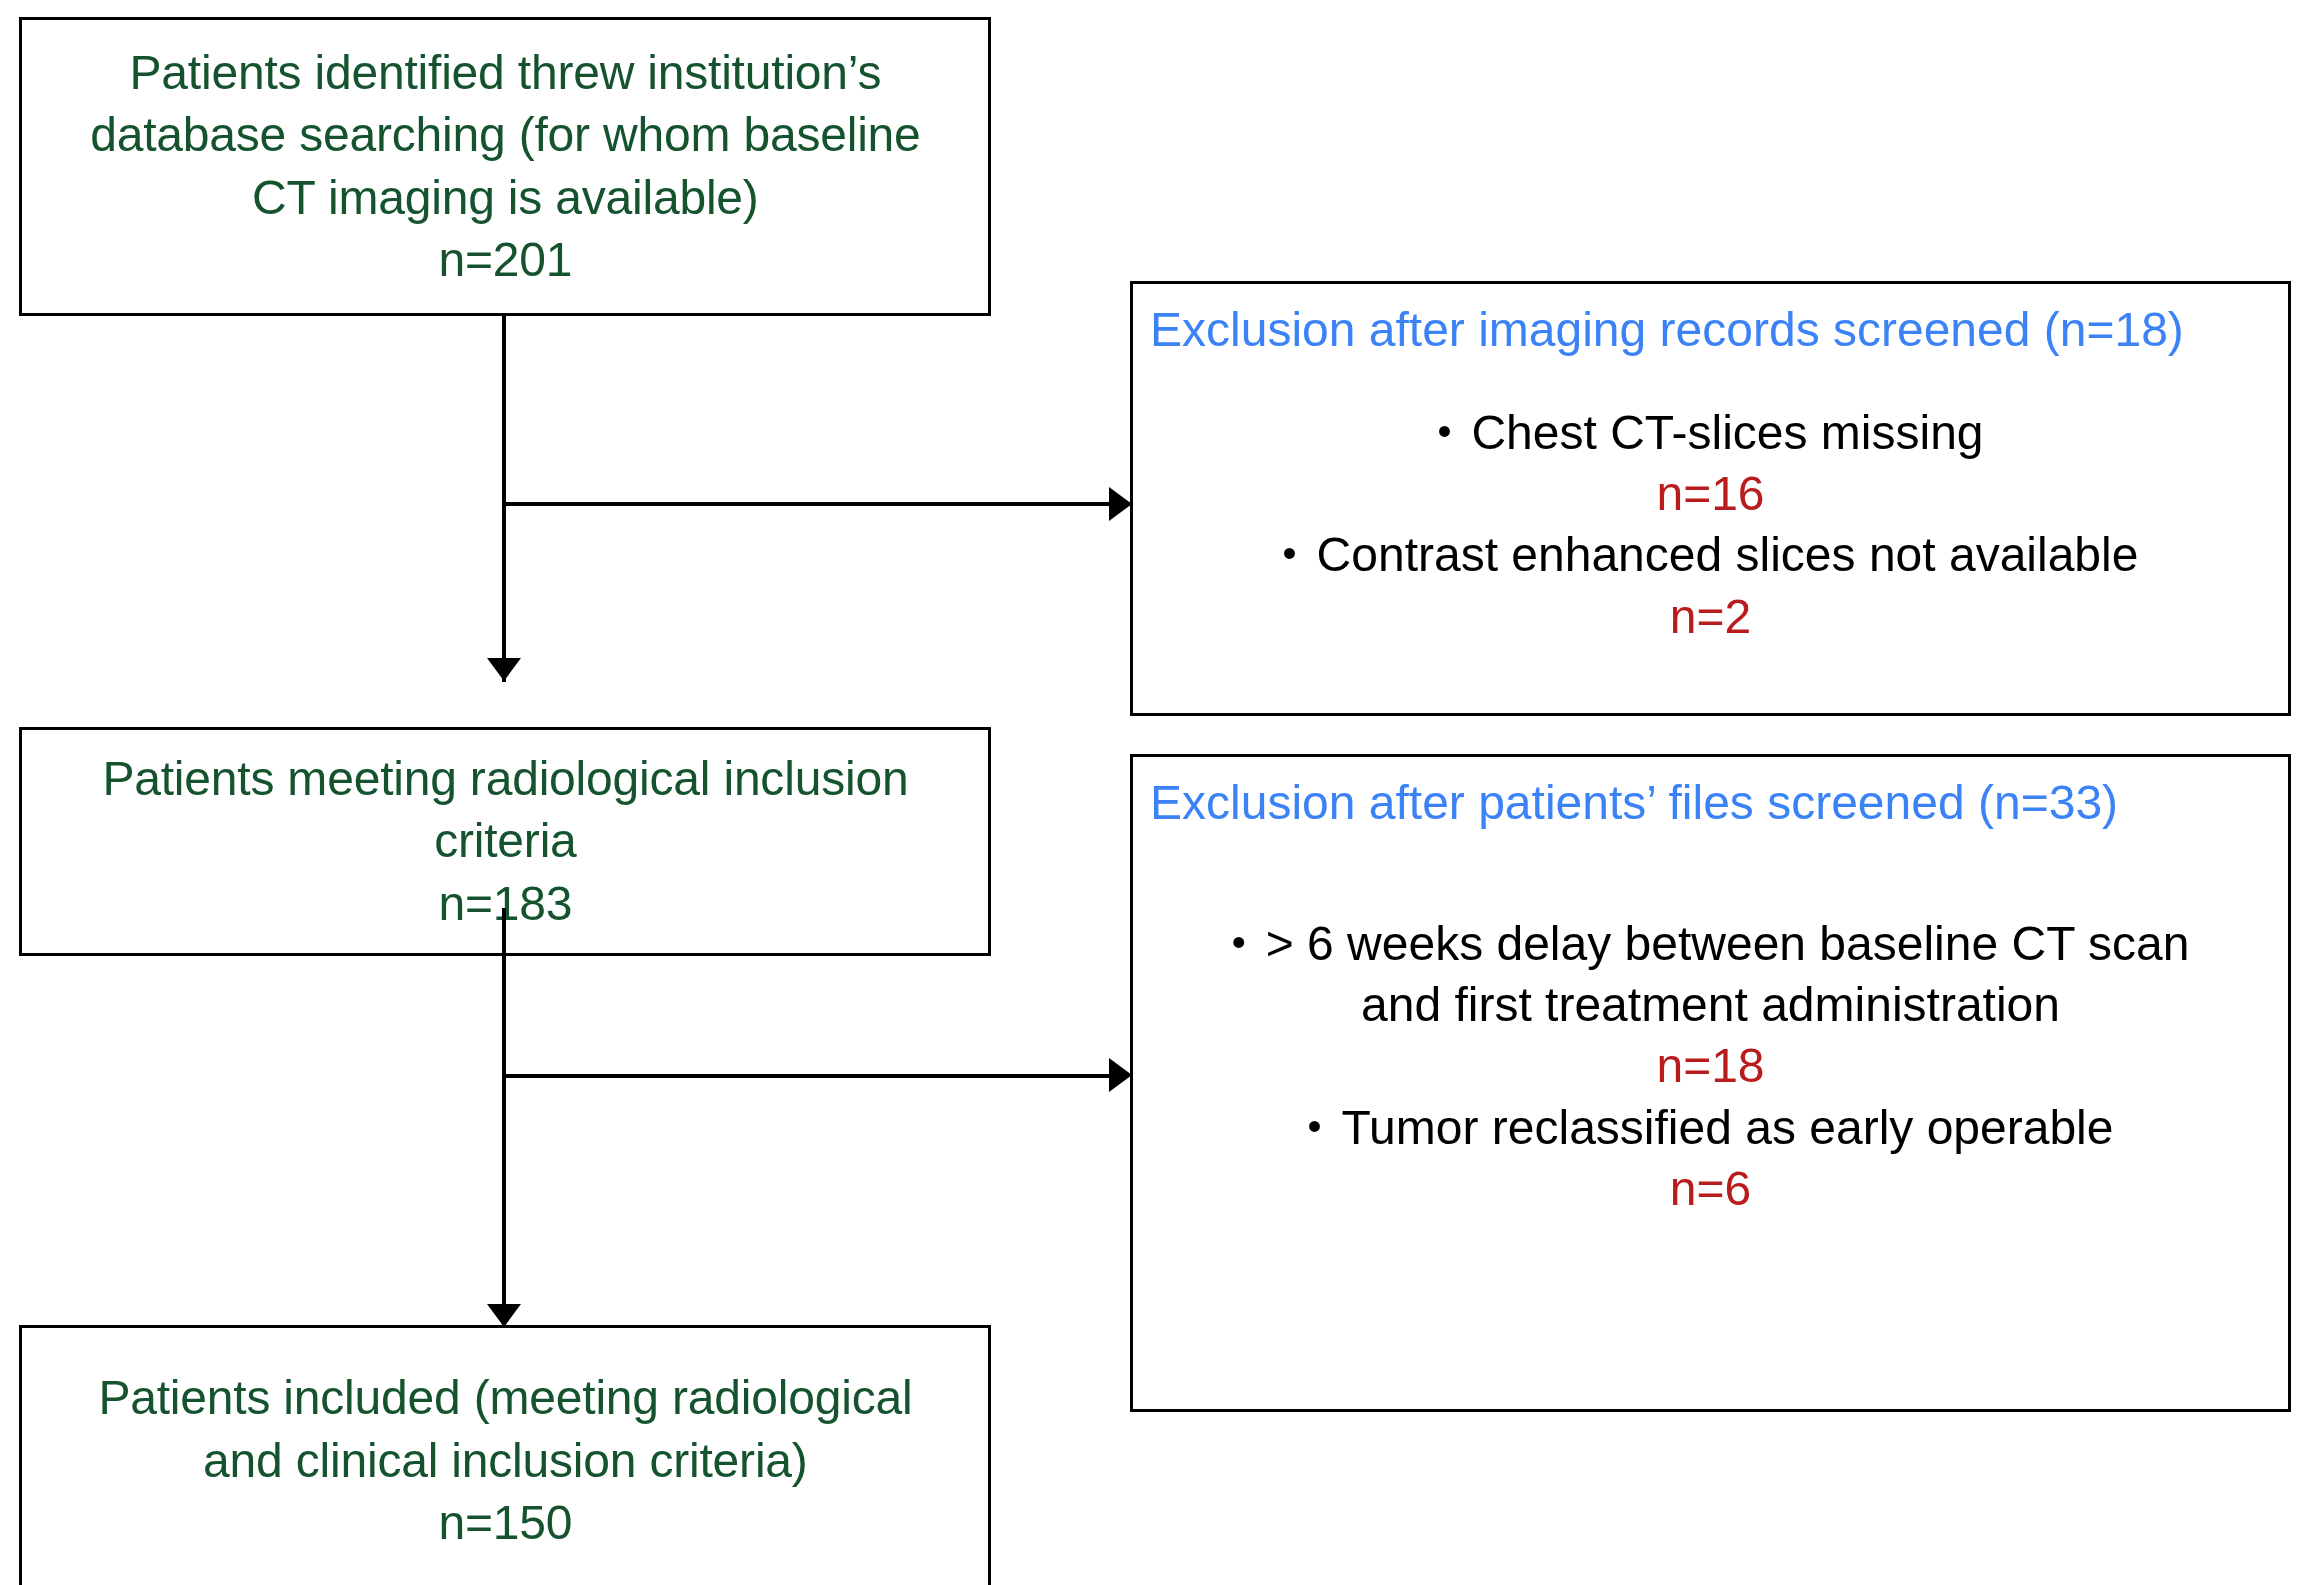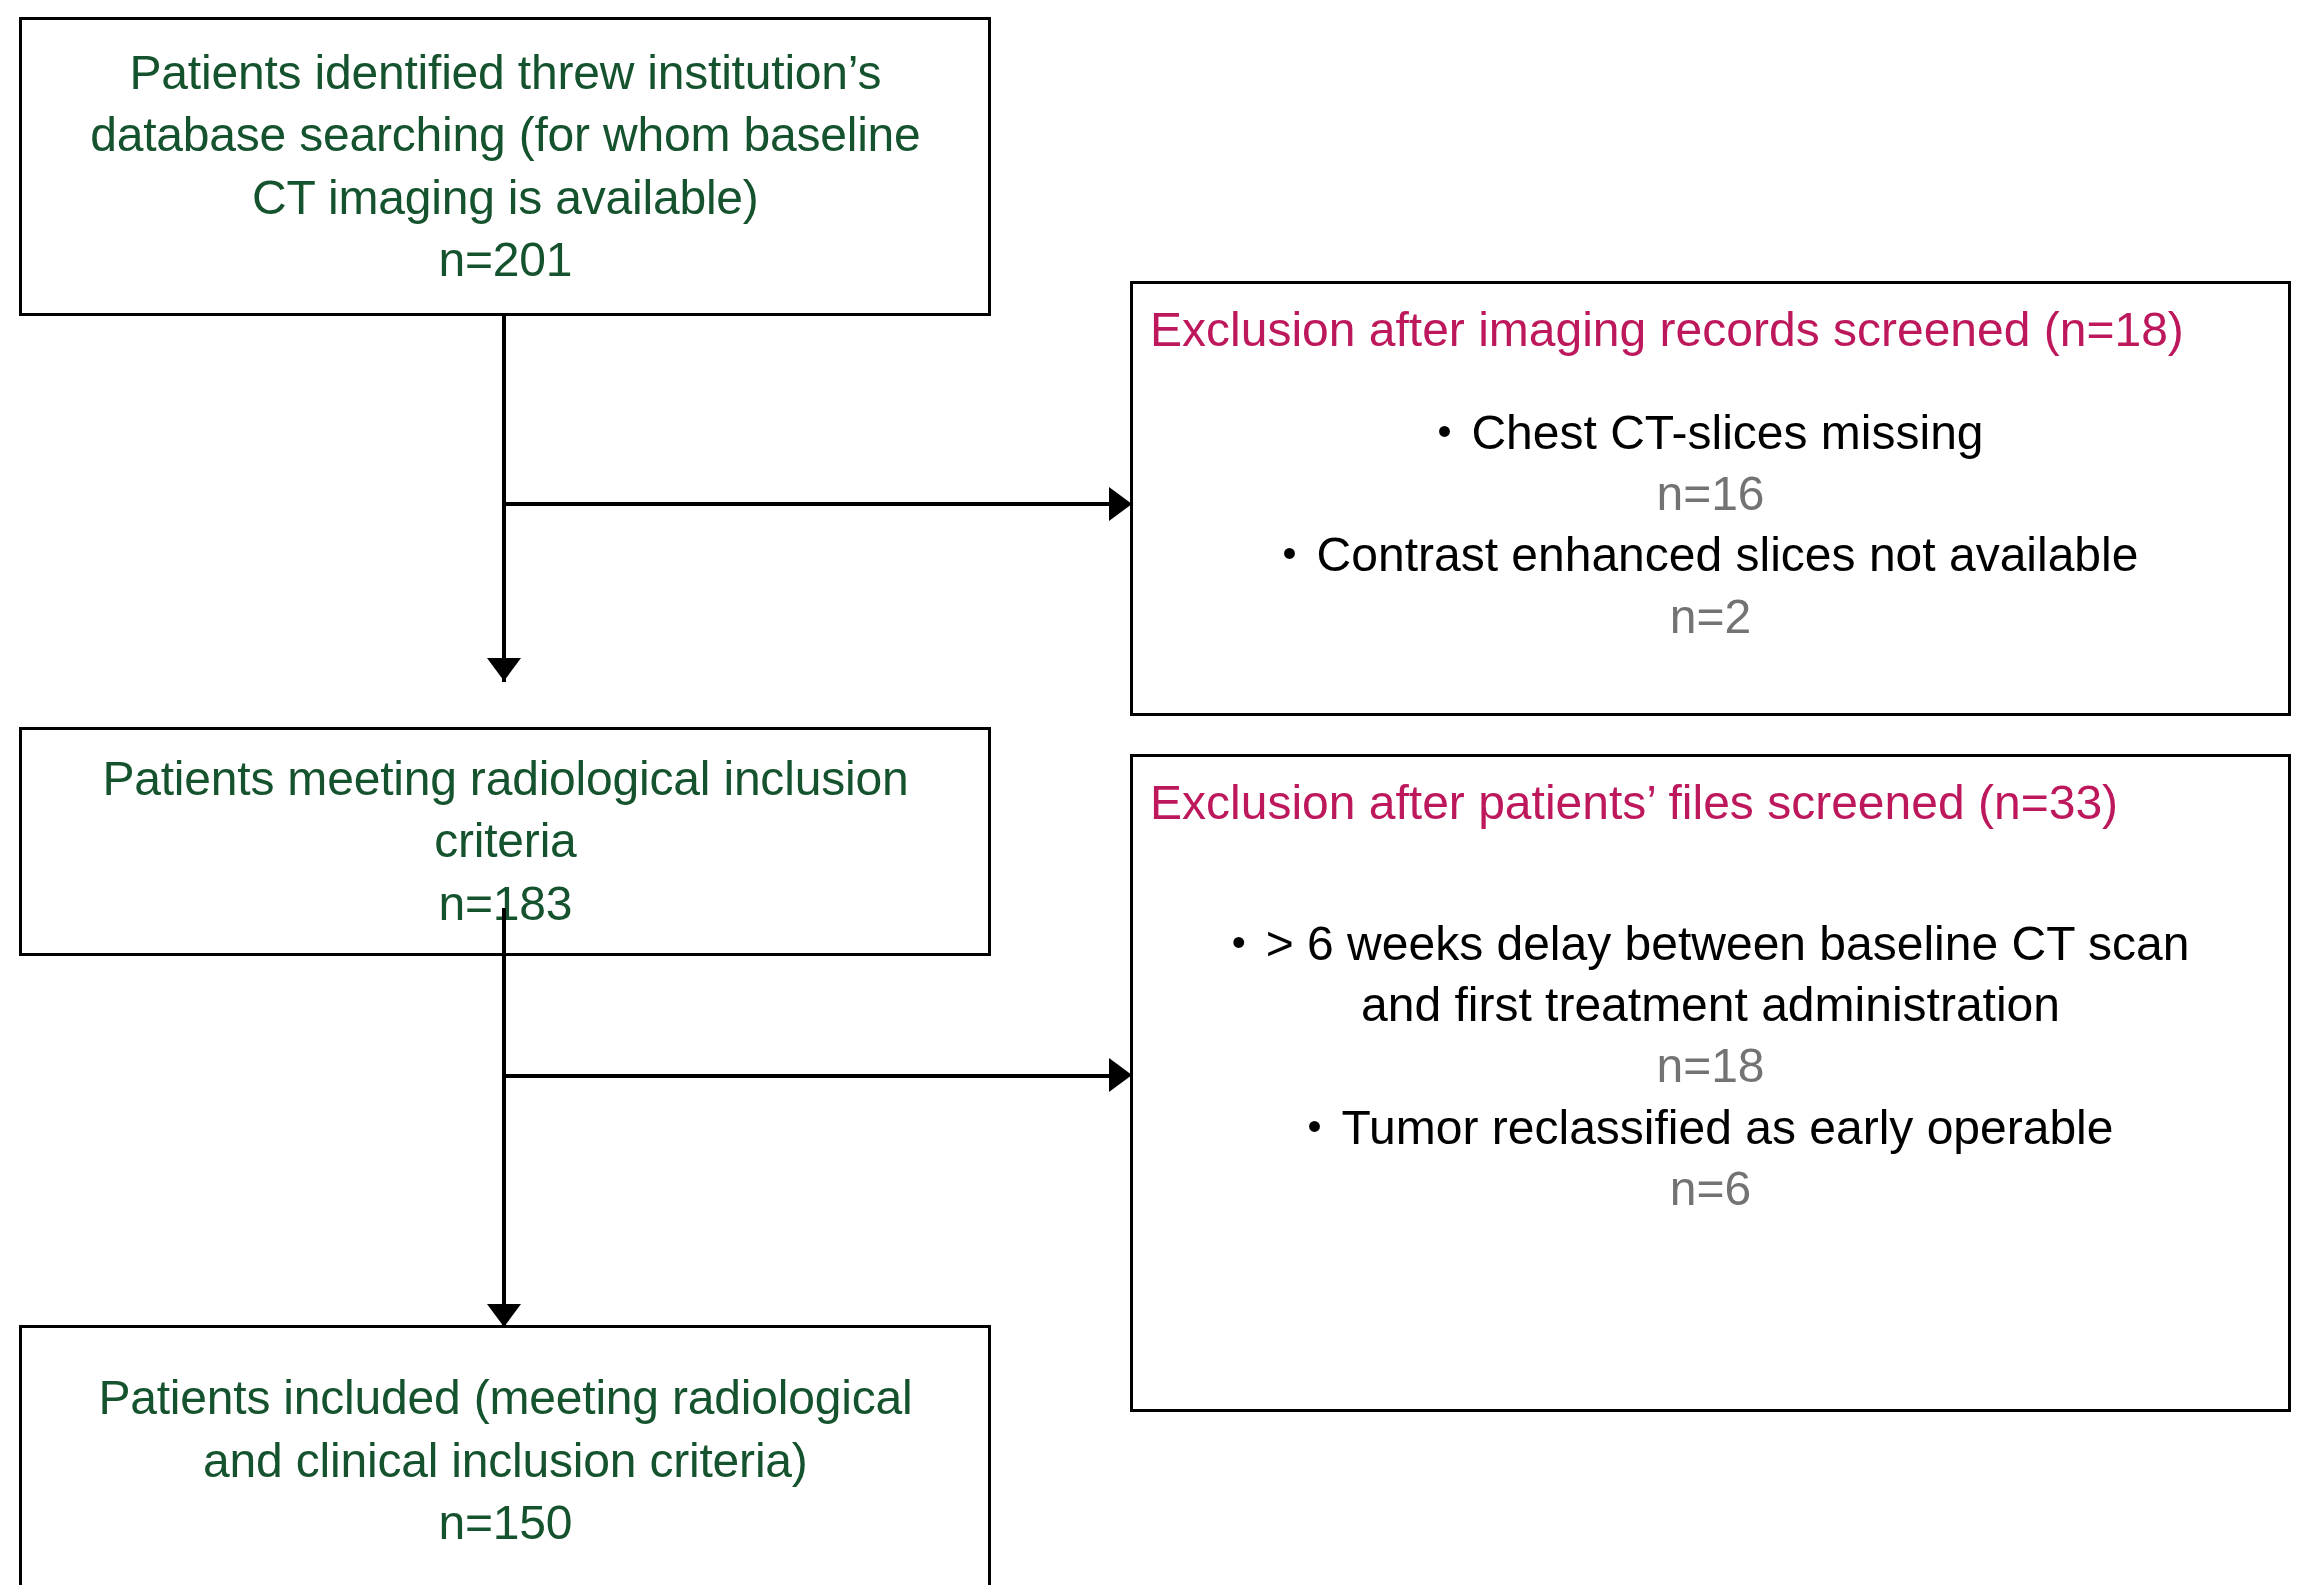--- a/index.html
+++ b/index.html
@@ -50,21 +50,21 @@
   #box-exclusion-imaging { left: 1130px; top: 281px; width: 1161px; height: 435px;
       justify-content: flex-start; align-items: stretch; }
   #box-exclusion-files  { left: 1130px; top: 754px; width: 1161px; height: 658px;
       justify-content: flex-start; align-items: stretch; }
 
   .excl-title {
     font-size: 48px;
     line-height: 1.22;
     text-align: left;
     padding: 17px 14px 0 17px;
-    color: #be185d;
+    color: #3b82f6;
   }
   .excl-list {
     margin: 0;
     padding: 0;
     list-style: none;
   }
   .excl-list.gap-a { margin-top: 42px; }
   .excl-list.gap-b { margin-top: 80px; }
 
   .excl-item {
@@ -78,21 +78,21 @@
     font-size: 40px;
     line-height: 1;
     vertical-align: 0.10em;
     padding-right: 20px;
   }
   .excl-item .item-text { white-space: pre-line; }
   .excl-count {
     font-size: 48px;
     line-height: 1.28;
     text-align: center;
-    color: #737373;
+    color: #b91c1c;
   }
 
   
   .v-line, .h-line {
     position: absolute;
     background: #000000;
   }
   .v-line { width: 3.9px; }
   .h-line { height: 3.9px; }
 

